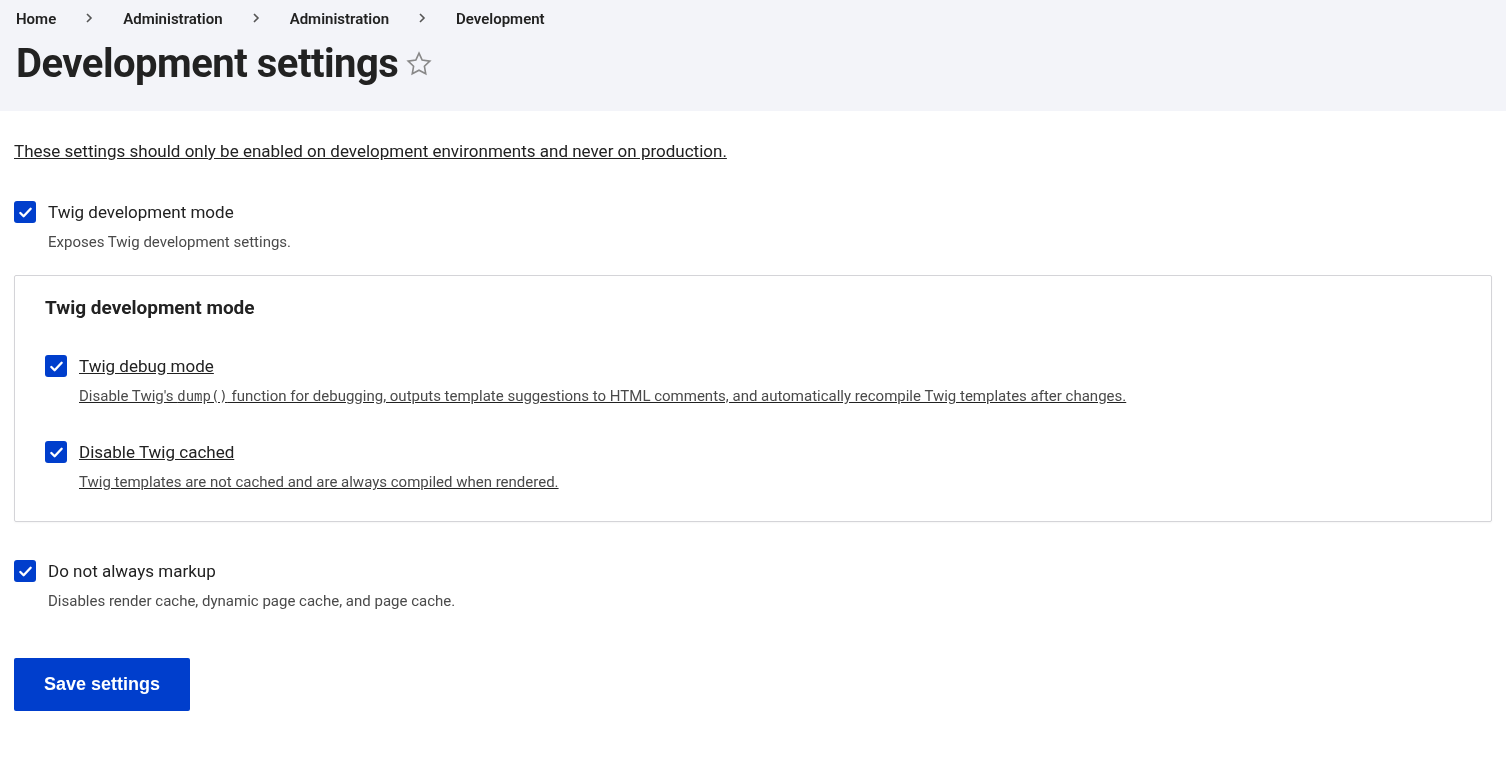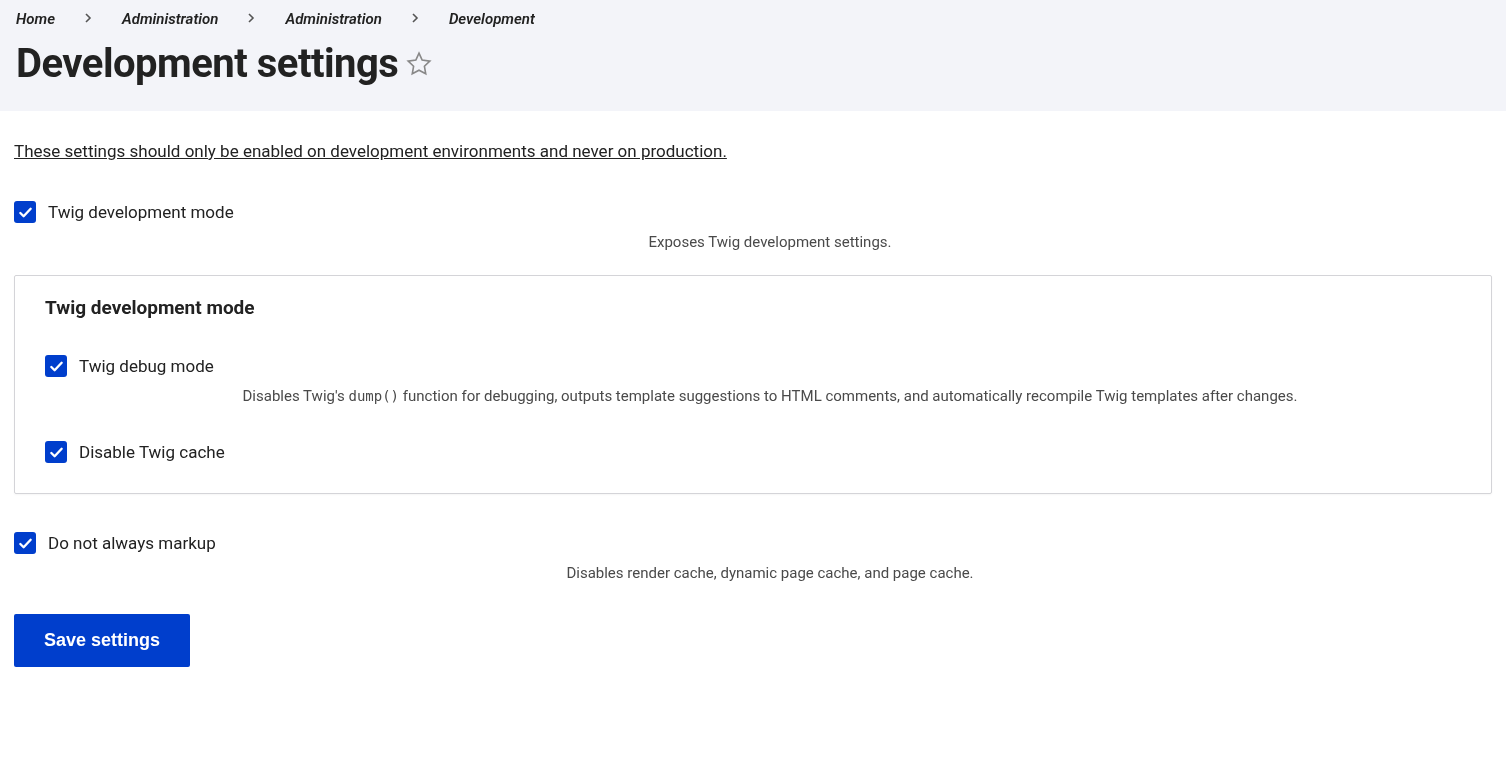--- a/index.html
+++ b/index.html
@@ -17,21 +17,20 @@
       background: #f3f4f9;
       padding: 10px 16px 24px 16px;
     }
     .breadcrumb {
       display: flex;
       align-items: center;
       gap: 30px;
       font-size: 15px;
       font-weight: 600;
       margin-bottom: 12px;
-      font-style: italic;
     }
     .breadcrumb a {
       color: #222;
       text-decoration: none;
       cursor: pointer;
     }
     .breadcrumb-sep {
       color: #555;
       font-size: 12px;
     }
@@ -88,21 +87,20 @@
     .checkbox-label {
       font-size: 17px;
       color: #222;
       cursor: pointer;
     }
     .description {
       margin-left: 34px;
       margin-top: 10px;
       font-size: 15px;
       color: #4a4a4a;
-      text-align: center;
     }
     .description code {
       font-family: ui-monospace, SFMono-Regular, "SF Mono", Menlo, Consolas, monospace;
       font-size: 14px;
       margin-top: 40px;
     }
     .fieldset {
       border: 1px solid #d4d4d8;
       border-radius: 2px;
       padding: 20px 30px 30px 30px;
@@ -110,34 +108,35 @@
       box-shadow: 0 1px 2px rgba(0,0,0,0.04);
     }
     .fieldset-legend {
       font-size: 19px;
       font-weight: 700;
       color: #222;
       margin-bottom: 36px;
     }
     .fieldset .form-item {
       margin-bottom: 36px;
+      text-decoration: underline;
     }
     .fieldset .form-item:last-child {
       margin-bottom: 0;
     }
     .save-button {
       background: #003ecc;
       color: #fff;
       border: none;
       font-size: 18px;
       font-weight: 700;
       padding: 16px 30px;
       cursor: pointer;
       border-radius: 2px;
-      margin-top: 8px;
+      margin-top: 24px;
     }
   </style>
 </head>
 <body>
 
 <div class="header-region">
   <nav class="breadcrumb">
     <a>Home</a>
     <span class="breadcrumb-sep">
       <svg width="7" height="10" viewBox="0 0 7 10">
@@ -190,33 +189,34 @@
     <div class="form-item">
       <div class="checkbox-row">
         <span class="checkbox">
           <svg viewBox="0 0 16 16">
               <path d="M2.5 8.5 L6 12 L13.5 4" fill="none" stroke="#fff" stroke-width="2.5" stroke-linecap="round" stroke-linejoin="round"></path>
             </svg>
         </span>
         <label class="checkbox-label">Twig debug mode</label>
       </div>
       <div class="description">
-        <span>Disables Twig's </span><code>dump()</code><span> function for debugging, outputs template suggestions to HTML comments, and automatically recompile Twig templates after changes.</span>
+        <span>Disable Twig's </span><code>dump()</code><span> function for debugging, outputs template suggestions to HTML comments, and automatically recompile Twig templates after changes.</span>
       </div>
     </div>
 
     <div class="form-item">
       <div class="checkbox-row">
         <span class="checkbox">
           <svg viewBox="0 0 16 16">
               <path d="M2.5 8.5 L6 12 L13.5 4" fill="none" stroke="#fff" stroke-width="2.5" stroke-linecap="round" stroke-linejoin="round"></path>
             </svg>
         </span>
-        <label class="checkbox-label">Disable Twig cache</label>
+        <label class="checkbox-label">Disable Twig cached</label>
       </div>
+      <div class="description">Twig templates are not cached and are always compiled when rendered.</div>
     </div>
   </div>
 
   <div class="form-item">
     <div class="checkbox-row">
       <span class="checkbox">
         <svg viewBox="0 0 16 16">
             <path d="M2.5 8.5 L6 12 L13.5 4" fill="none" stroke="#fff" stroke-width="2.5" stroke-linecap="round" stroke-linejoin="round"></path>
           </svg>
       </span>

